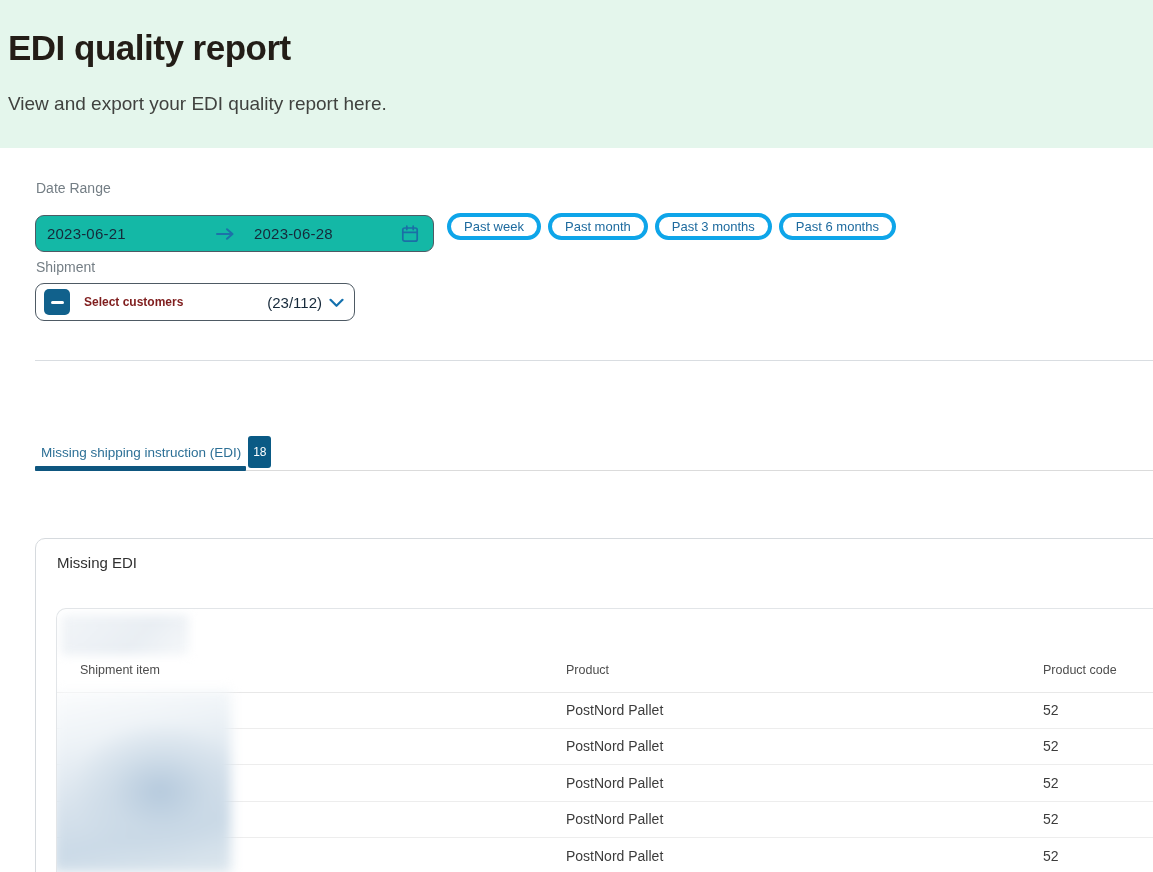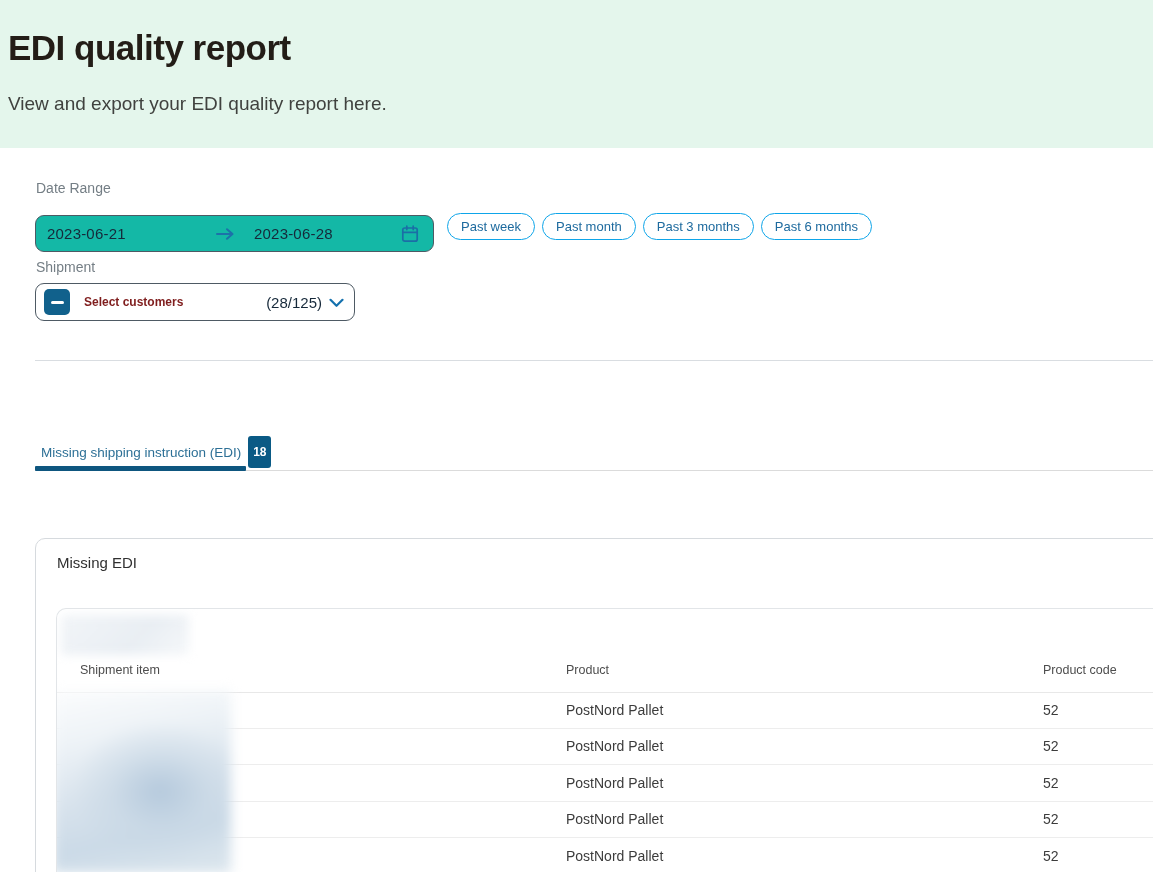--- a/index.html
+++ b/index.html
@@ -29,21 +29,21 @@
   }
   .date-box .dt { font-size:15px; color:#16293a; letter-spacing:0.2px; }
   .dt-start { margin-left:11px; width:167px; }
   .arrow-ic { display:flex; align-items:center; }
   .dt-end { margin-left:18px; }
   .cal-ic { margin-left:auto; margin-right:13px; display:flex; align-items:center; cursor:pointer; }
 
   
   .pills { position:absolute; left:447px; top:213px; display:flex; gap:7px; }
   .pill {
-    height:27px; padding:0 13px; background:#fff; border:1px solid #0ea5e9;
+    height:27px; padding:0 13px; background:#fff; border:4px solid #0ea5e9;
     border-radius:14px; color:#1d6a9e; font-size:13px; display:flex; align-items:center;
     cursor:pointer; white-space:nowrap;
   }
 
   
   .cust-box {
     position:absolute; left:35px; top:283px; width:320px; height:38px;
     background:#fff; border:1px solid #4e5a64; border-radius:9px;
     display:flex; align-items:center; cursor:pointer;
   }
@@ -57,21 +57,21 @@
   .chev-ic { margin:2px 10px 0 7px; display:flex; align-items:center; }
 
   
   .divider { position:absolute; left:35px; top:360px; width:1118px; height:1px; background:#d9dde1; }
 
   
   .tab { position:absolute; left:41px; top:436px; display:flex; align-items:center; gap:7px; cursor:pointer; }
   .tab-label { font-size:13.5px; color:#2d7096; }
   .tab-badge {
     min-width:23px; height:20px; padding:16px 4px; background:#0a5a85; border-radius:3px;
-    color:#ffffff; font-size:12px; font-weight:bold;
+    color:#ffffff; font-size:12px; font-weight:normal;
     display:flex; align-items:center; justify-content:center;
   }
   .tab-rule { position:absolute; left:35px; top:470px; width:1118px; height:1px; background:#dbdbdb; }
   .tab-bar { position:absolute; left:35px; top:466px; width:211px; height:5px; background:#0e567f; border-radius:1px; }
 
   
   .card {
     position:absolute; left:35px; top:538px; width:1130px; height:360px;
     background:#fff; border:1px solid #d6dade; border-radius:10px;
   }
@@ -142,21 +142,21 @@
     <div class="pill">Past 3 months</div>
     <div class="pill">Past 6 months</div>
   </div>
 
   <div class="field-label lbl-customer">Shipment</div>
   <div class="cust-box">
     <span class="chk">
         <span class="minus"></span>
       </span>
     <span class="cust-label">Select customers</span>
-    <span class="cust-count">(28/125)</span>
+    <span class="cust-count">(23/112)</span>
     <span class="chev-ic">
       <svg width="15" height="10" viewBox="0 0 15 10">
           <path d="M1.5 1.8l6 6 6-6" stroke="#1471ae" stroke-width="2.2" fill="none" stroke-linecap="round" stroke-linejoin="round"></path>
         </svg>
     </span>
   </div>
 
   <div class="divider"></div>
 
   <div class="tab">

